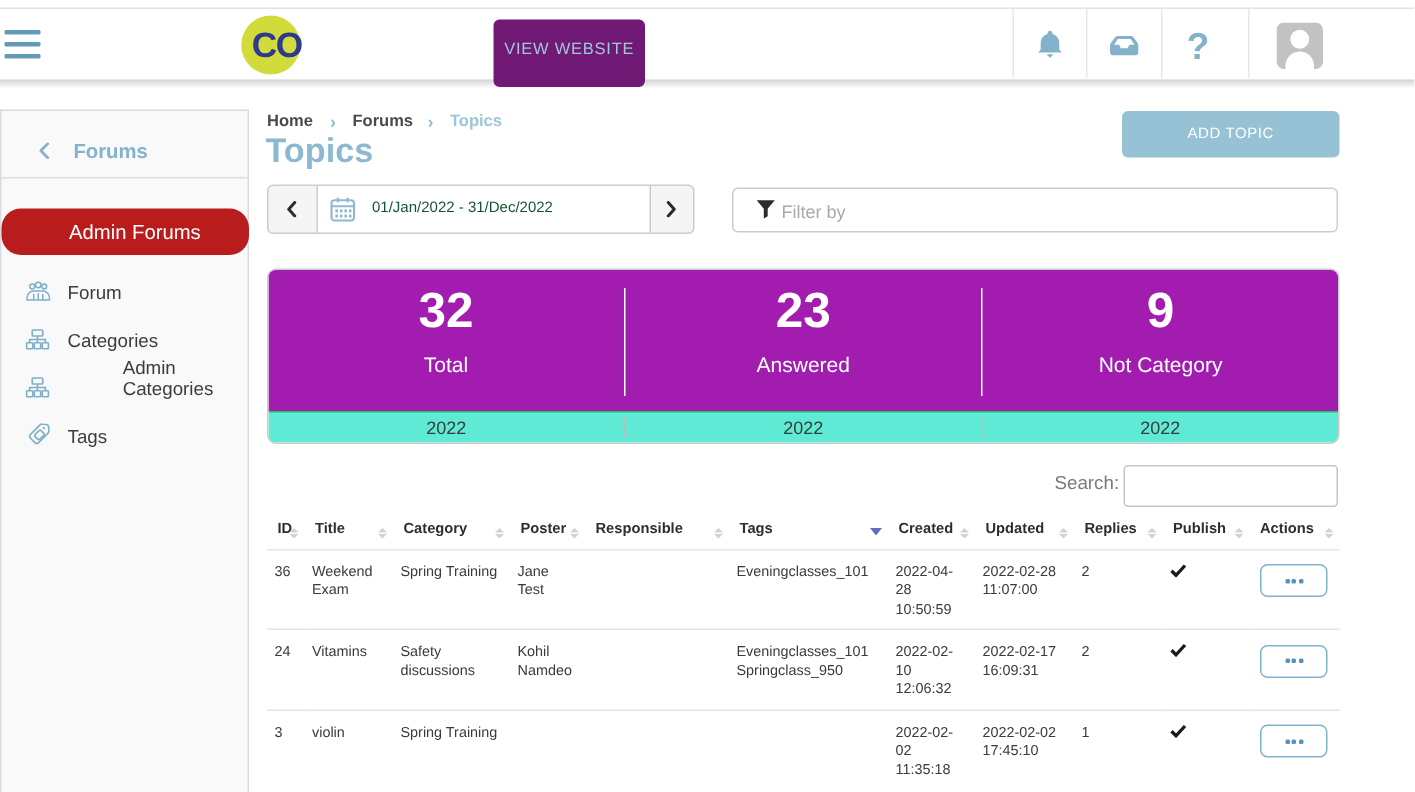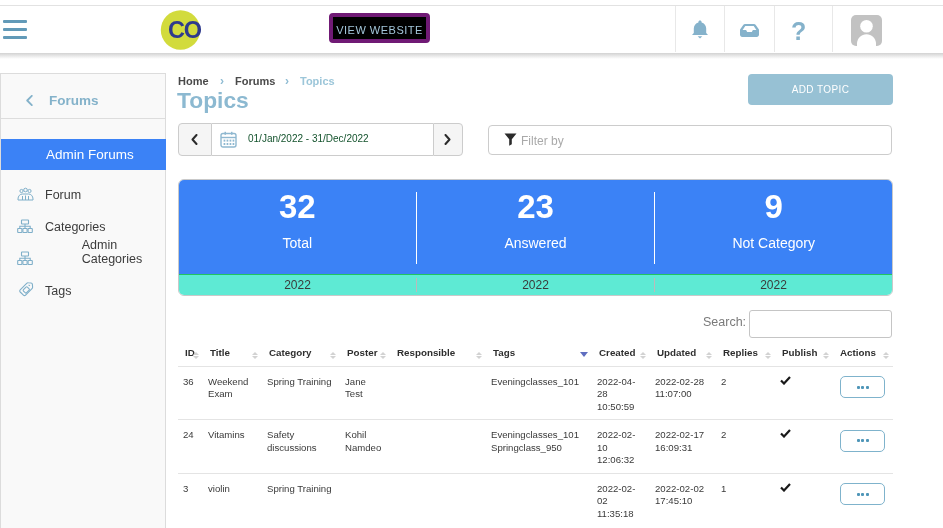--- a/index.html
+++ b/index.html
@@ -9,22 +9,22 @@
 
 
 #topline { position:absolute; top:5px; left:0; width:943px; height:1px; background:#e2e2e2; }
 #header { position:absolute; top:0; left:0; width:943px; height:53px; background:#fff; }
 #hdrshadow { position:absolute; top:53px; left:0; width:943px; height:6px;
   background:linear-gradient(#d2d2d2, rgba(240,240,240,0)); }
 .burger { position:absolute; left:3px; top:20px; width:24px; }
 .burger div { height:2.5px; background:#629ab8; margin-bottom:5.5px; border-radius:1px; }
 #hsep1 { left:675px; } #hsep2 { left:724px; } #hsep3 { left:774px; } #hsep4 { left:832px; }
 .hsep { position:absolute; top:6px; height:46px; width:1px; background:#e8e8e8; }
-#viewweb { position:absolute; left:329px; top:13px; width:101px; height:30px;
-  border:4px solid #701a75; border-radius:4px; background:#000000; color:#a3c6da;
+#viewweb { position:absolute; left:329px; top:13px; width:101px; height:45px;
+  border:7px solid #701a75; border-radius:4px; background:#701a75; color:#a3c6da;
   font-size:11px; letter-spacing:0.5px; text-align:center; line-height:27px; }
 </style>
 </head>
 <body>
 <div id="header"></div>
 <div id="topline"></div>
 <div id="hdrshadow"></div>
 <div class="burger">
     <div></div>
     <div></div>
@@ -57,22 +57,22 @@
   <path fill="#fff" d="M15.5 19.3 C20.6 19.3 24.5 23.1 25 28 L25 31 L6 31 L6 28 C6.5 23.1 10.4 19.3 15.5 19.3 Z"></path>
 </svg>
 
 <div class="abs" id="sidebar" style="left:0; top:73px; width:166px; height:455px;
   background:#f9f9f9; border:1px solid #dcdcdc; border-bottom:none;"></div>
 <div class="abs" style="left:1px; top:73px; width:164px; height:46px; border-bottom:1px solid #ddd;"></div>
 <svg class="abs" style="left:26px; top:95px;" width="7" height="11" viewBox="0 0 7 11">
   <path d="M5.8 0.8 L1.2 5.5 L5.8 10.2" stroke="#84b2ca" stroke-width="1.8" fill="none" stroke-linecap="round" stroke-linejoin="round"></path>
 </svg>
 <div class="abs" style="left:49px; top:93px; color:#84b2ca; font-size:13.5px; font-weight:bold;">Forums</div>
-<div class="abs" style="left:1px; top:139px; width:165px; height:31px; background:#3b82f6;
-  color:#fff; font-size:13.5px; line-height:31px; padding-left:45px;">Admin Forums</div>
+<div class="abs" style="left:1px; top:139px; width:165px; height:31px; background:#b91c1c;
+  color:#fff; font-size:13.5px; line-height:31px; padding-left:45px;border-radius:13px;">Admin Forums</div>
 <div class="abs sideitem" style="top:174px;">
     <span class="sic">
   <svg width="17" height="15" viewBox="0 0 17 15">
         <g fill="none" stroke="#7fafc9" stroke-width="1">
     <circle cx="4.5" cy="4" r="1.6"></circle>
           <circle cx="8.5" cy="3" r="1.8"></circle>
           <circle cx="12.5" cy="4" r="1.6"></circle>
     <path d="M1 12 C1 9 3 7 5.5 7 L11.5 7 C14 7 16 9 16 12 L16 13 L1 13 Z"></path>
     <path d="M5.5 13 L5.5 9 M8.5 13 L8.5 8.5 M11.5 13 L11.5 9"></path>
   </g>
@@ -168,21 +168,21 @@
 <svg class="abs" style="left:444px; top:134px;" width="7" height="11" viewBox="0 0 7 11">
   <path d="M1.5 1 L5.5 5.5 L1.5 10" stroke="#2b2b2b" stroke-width="2" fill="none" stroke-linecap="round" stroke-linejoin="round"></path>
   </svg>
 <div class="abs" style="left:488px; top:125px; width:404px; height:30px; background:#fff; border:1px solid #ccc; border-radius:4px;"></div>
 <svg class="abs" style="left:504px; top:133px;" width="13" height="13" viewBox="0 0 13 13">
   <path fill="#2b2b2b" d="M0.5 0.5 L12.5 0.5 L7.8 6.2 L7.8 11.2 L5.2 12.7 L5.2 6.2 Z"></path>
 </svg>
 <div class="abs" style="left:521px; top:134px; font-size:12px; color:#a9a9a9;">Filter by</div>
 
 <div class="abs" style="left:178px; top:179px; width:715px; height:117px; border:1px solid #c9c9c9; border-radius:6px; overflow:hidden;">
-  <div style="height:94px; background:#3b82f6; display:flex;">
+  <div style="height:94px; background:#a21caf; display:flex;">
     <div class="statcell">
         <div class="statnum">32</div>
         <div class="statlab">Total</div>
       </div>
     <div class="statdiv"></div>
     <div class="statcell">
         <div class="statnum">23</div>
         <div class="statlab">Answered</div>
       </div>
     <div class="statdiv"></div>

